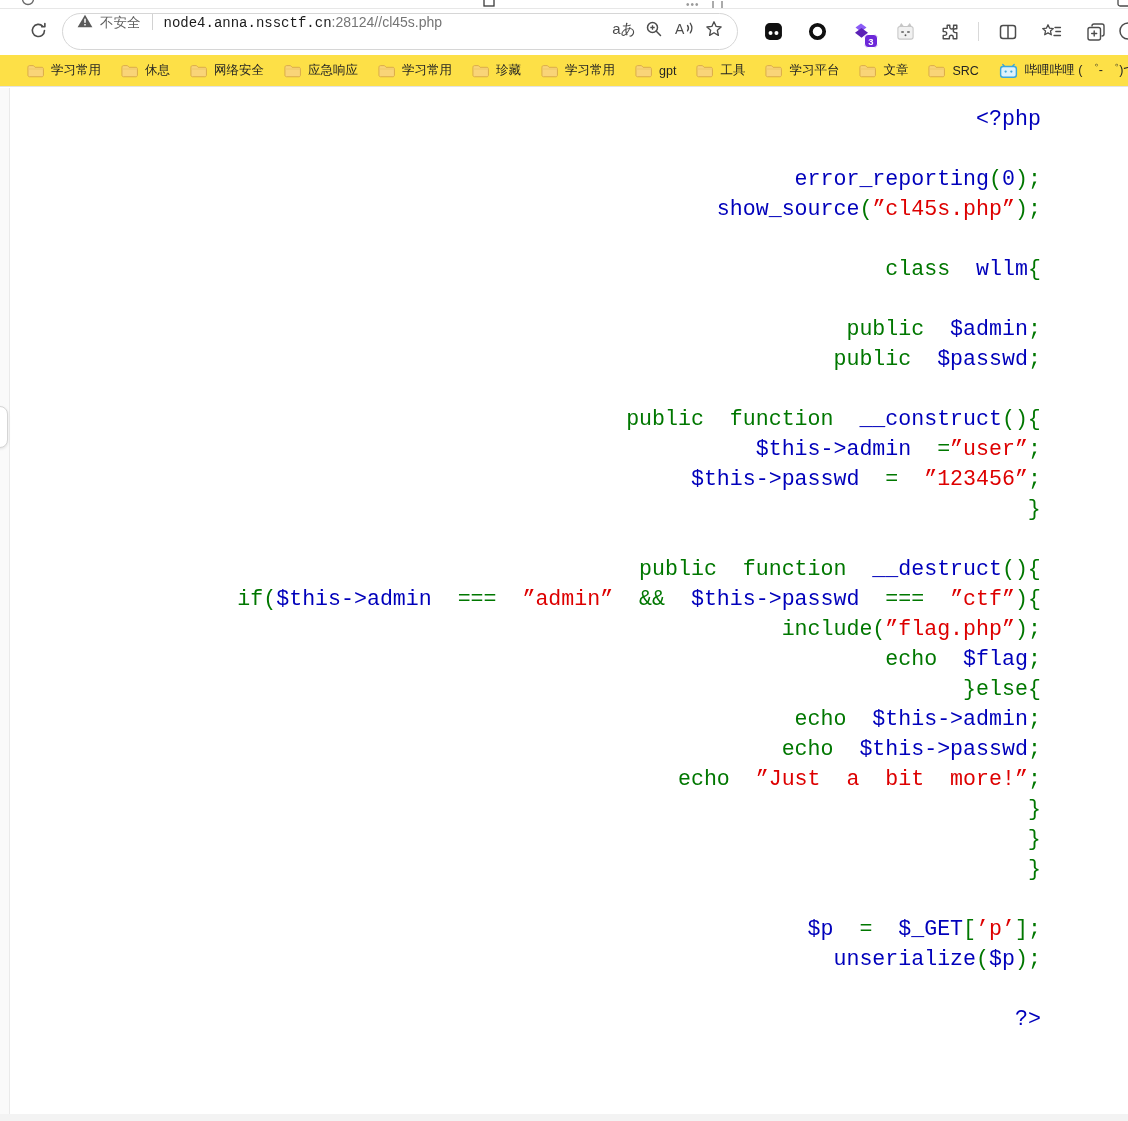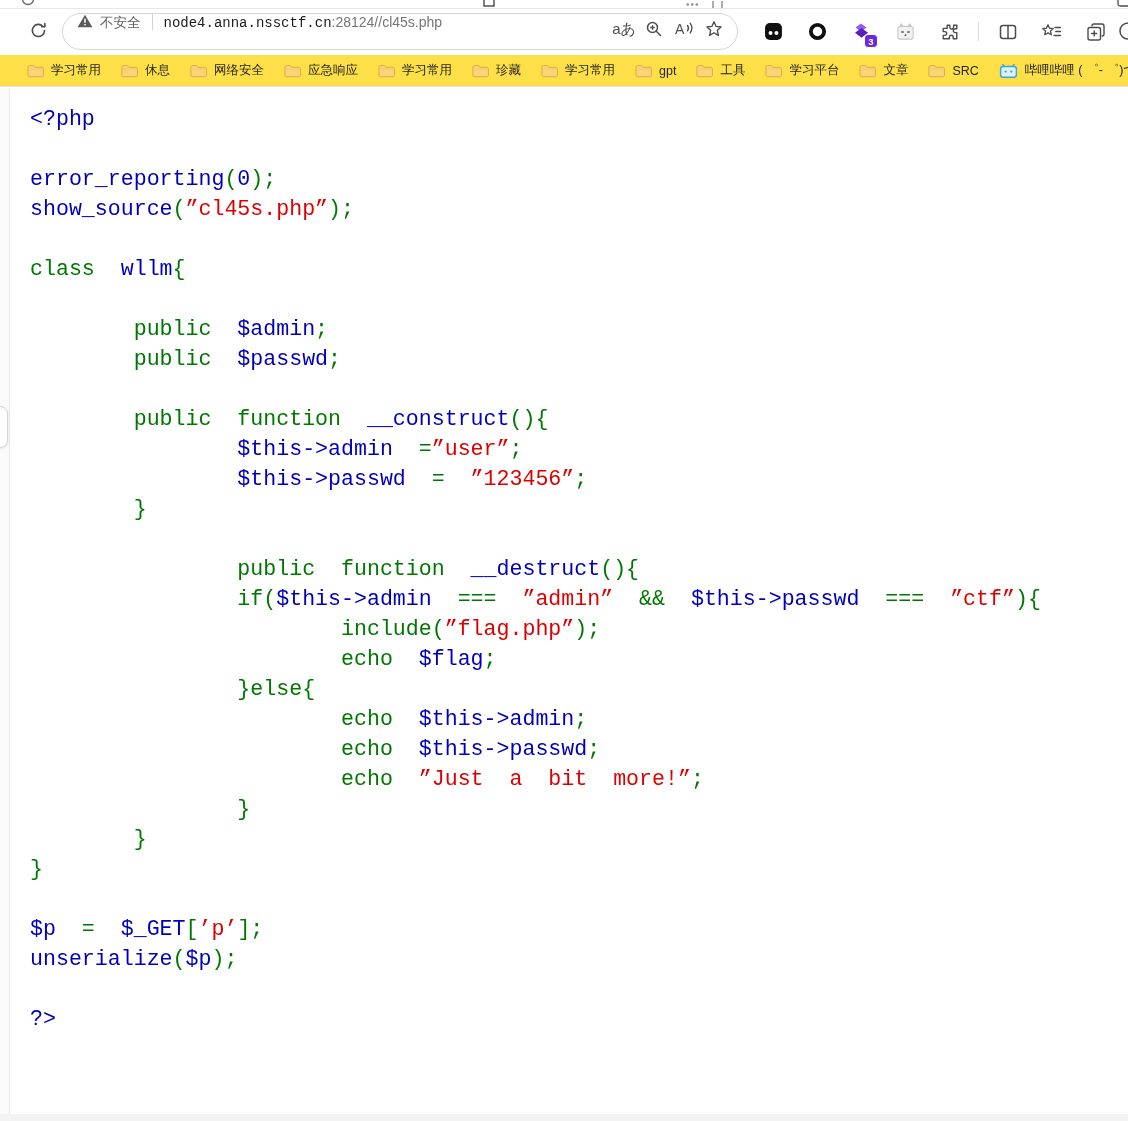--- a/index.html
+++ b/index.html
@@ -54,21 +54,21 @@
   .left-rail { position:absolute; left:0; top:0; bottom:7px; width:10px; background:#fafafa;
     border-right:1px solid #eaeaea; }
   .sidebar-handle { position:absolute; left:-9px; top:318px; width:17px; height:42px;
     background:#fff; border:1px solid #d5d5d5; border-radius:8px;
     box-shadow:0 1px 3px rgba(0,0,0,.10); }
   .bottom-strip { position:absolute; left:0; right:0; bottom:0; height:7px; background:#f3f3f3; }
 
   .code { position:absolute; left:30px; top:16px;
     font-family:"Liberation Mono","DejaVu Sans Mono",monospace;
     font-size:21.6px; line-height:30px; }
-  .code-line { height:30px; white-space:pre; }
+  .code-line { height:30px; white-space:pre;text-align:right; }
   .c-b { color:var(--php-b,#0000BB); }
   .c-g { color:var(--php-g,#007700); }
   .c-r { color:var(--php-r,#DD0000); }
 
   svg { display:block; }
 </style>
 </head>
 <body>
 
 <div class="chrome">

